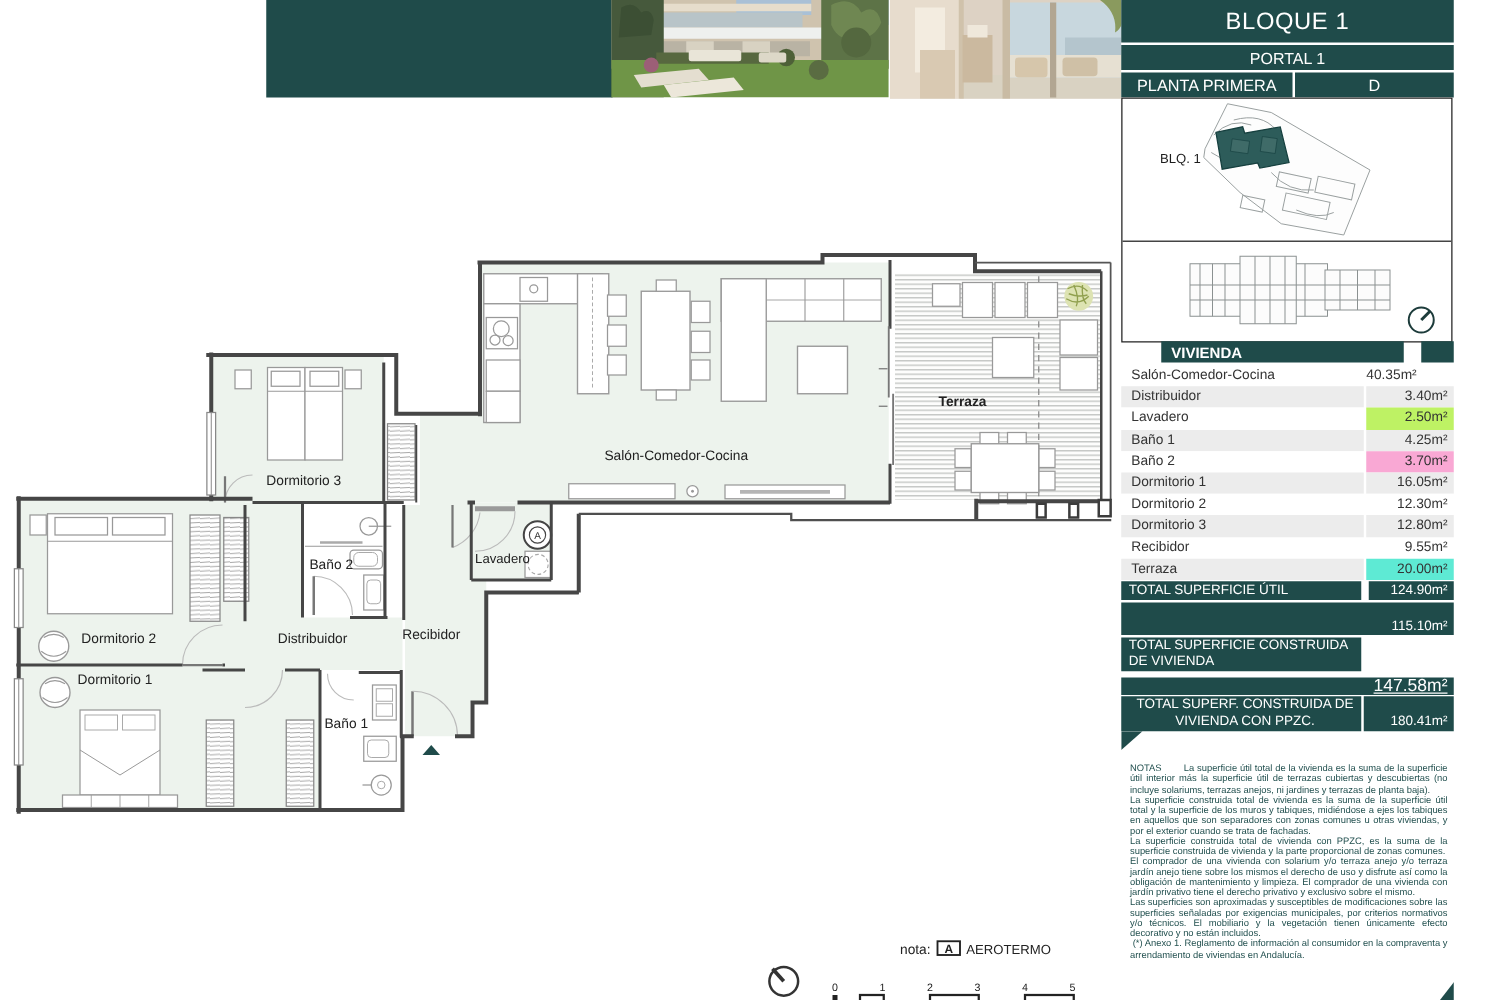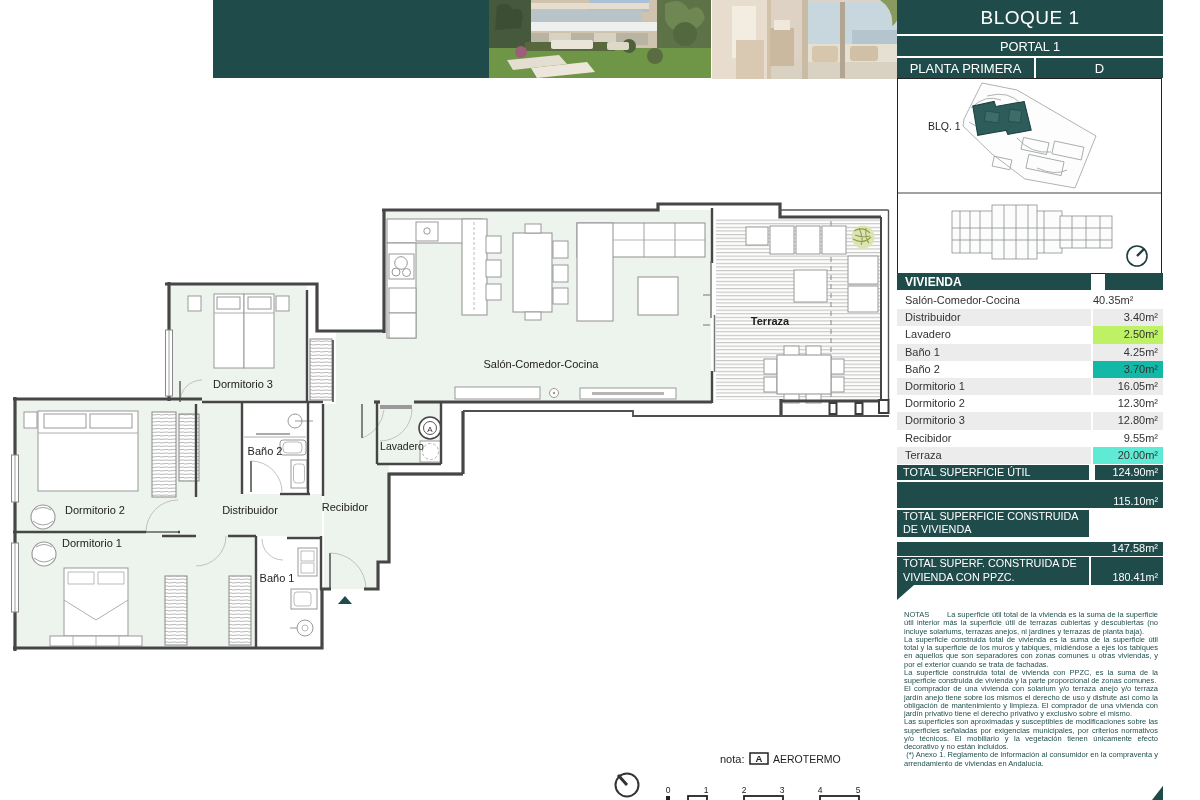--- a/index.html
+++ b/index.html
@@ -462,21 +462,21 @@
       <line x1="55" y1="150" x2="215" y2="150"></line>
           <line x1="55" y1="162" x2="215" y2="162"></line>
     </g>
 
     <circle cx="240" cy="178" r="10" fill="none" stroke="#1d3c3b" stroke-width="1.6"></circle>
     <line x1="240" y1="178" x2="247" y2="171" stroke="#1d3c3b" stroke-width="2.4"></line>
   </svg>
 
   <div id="tbl" class="abs" style="left:0;top:273px;width:266px;">
 
-    <div style="display:flex;gap:14px;margin-bottom:2px;">
+    <div style="display:flex;gap:14px;margin-bottom:2px;margin-left:32px;">
       <div class="teal wtxt" style="width:186px;height:17px;font-size:12px;font-weight:bold;line-height:18px;padding-left:8px;">VIVIENDA</div>
       <div class="teal" style="flex:1;height:17px;"></div>
     </div>
 
     <div style="display:flex;gap:2px;">
           <div style="width:186px;height:17.2px;background:#fff;font-size:11px;color:#333;line-height:17.2px;padding-left:8px;">Salón-Comedor-Cocina</div>
           <div style="flex:1;height:17.2px;background:#fff;font-size:11px;color:#333;line-height:17.2px;text-align:left;padding-right:5px;">40.35m²</div>
         </div>
 
     <div style="display:flex;gap:2px;">
@@ -489,21 +489,21 @@
           <div style="flex:1;height:17.2px;background:#bef264;font-size:11px;color:#333;line-height:17.2px;text-align:right;padding-right:5px;">2.50m²</div>
         </div>
 
     <div style="display:flex;gap:2px;">
           <div style="width:186px;height:17.2px;background:#ececec;font-size:11px;color:#333;line-height:17.2px;padding-left:8px;">Baño 1</div>
           <div style="flex:1;height:17.2px;background:#ececec;font-size:11px;color:#333;line-height:17.2px;text-align:right;padding-right:5px;">4.25m²</div>
         </div>
 
     <div style="display:flex;gap:2px;">
           <div style="width:186px;height:17.2px;background:#fff;font-size:11px;color:#333;line-height:17.2px;padding-left:8px;">Baño 2</div>
-          <div style="flex:1;height:17.2px;background:#14b8a6;font-size:11px;color:#333;line-height:17.2px;text-align:right;padding-right:5px;">3.70m²</div>
+          <div style="flex:1;height:17.2px;background:#f9a8d4;font-size:11px;color:#333;line-height:17.2px;text-align:right;padding-right:5px;">3.70m²</div>
         </div>
 
     <div style="display:flex;gap:2px;">
           <div style="width:186px;height:17.2px;background:#ececec;font-size:11px;color:#333;line-height:17.2px;padding-left:8px;">Dormitorio 1</div>
           <div style="flex:1;height:17.2px;background:#ececec;font-size:11px;color:#333;line-height:17.2px;text-align:right;padding-right:5px;">16.05m²</div>
         </div>
 
     <div style="display:flex;gap:2px;">
           <div style="width:186px;height:17.2px;background:#fff;font-size:11px;color:#333;line-height:17.2px;padding-left:8px;">Dormitorio 2</div>
           <div style="flex:1;height:17.2px;background:#fff;font-size:11px;color:#333;line-height:17.2px;text-align:right;padding-right:5px;">12.30m²</div>
@@ -528,25 +528,25 @@
           <div class="teal wtxt" style="width:186px;height:15px;font-size:10.8px;line-height:15.5px;padding-left:6px;">TOTAL SUPERFICIE ÚTIL</div>
           <div class="teal wtxt" style="flex:1;height:15px;font-size:10.8px;line-height:15.5px;text-align:right;padding-right:5px;">124.90m²</div>
         </div>
 
     <div style="display:flex;gap:2px;margin-top:1.5px;">
           <div class="teal wtxt" style="flex:1;height:26.5px;font-size:10.8px;line-height:13px;text-align:right;padding-right:5px;display:flex;align-items:flex-end;justify-content:flex-end;">115.10m²</div>
         </div>
 
     <div style="display:flex;gap:5px;margin-top:1.5px;flex-direction:column;">
           <div class="teal wtxt" style="width:186px;height:27.5px;font-size:10.8px;line-height:13.5px;padding-left:6px;">TOTAL SUPERFICIE CONSTRUIDA DE VIVIENDA</div>
-          <div class="teal wtxt" style="flex:1;height:27.5px;font-size:11px;line-height:13.5px;text-align:right;padding-right:5px;display:flex;align-items:flex-end;justify-content:flex-end;">147.58m²</div>
+          <div class="teal wtxt" style="flex:1;height:27.5px;font-size:14px;line-height:13.5px;text-align:right;padding-right:5px;display:flex;align-items:flex-end;justify-content:flex-end;text-decoration:underline;">147.58m²</div>
         </div>
 
     <div style="display:flex;gap:2px;margin-top:1.5px;">
-          <div class="teal wtxt" style="width:186px;height:27.5px;font-size:10.8px;line-height:13.5px;padding-left:6px;">TOTAL SUPERF. CONSTRUIDA DE VIVIENDA CON PPZC.</div>
+          <div class="teal wtxt" style="width:186px;height:27.5px;font-size:10.8px;line-height:13.5px;padding-left:6px;text-align:center;">TOTAL SUPERF. CONSTRUIDA DE VIVIENDA CON PPZC.</div>
           <div class="teal wtxt" style="flex:1;height:27.5px;font-size:10.8px;line-height:13.5px;text-align:right;padding-right:5px;display:flex;align-items:flex-end;justify-content:flex-end;">180.41m²</div>
         </div>
 
     <svg width="20" height="16" style="display:block;">
           <polygon points="0,0 17,0 0,15" fill="#1f4b4a"></polygon>
         </svg>
   </div>
 
   <div class="abs" style="left:7px;top:611px;width:254px;font-size:7.5px;line-height:8.25px;color:#235150;text-align:justify;" id="notas">NOTAS&nbsp;&nbsp;&nbsp;&nbsp;&nbsp;&nbsp;&nbsp;&nbsp;La superficie útil total de la vivienda es la suma de la superficie útil interior más la superficie útil de terrazas cubiertas y descubiertas (no incluye solariums, terrazas anejos, ni jardines y terrazas de planta baja).<br>La superficie construida total de vivienda es la suma de la superficie útil total y la superficie de los muros y tabiques, midiéndose a ejes los tabiques en aquellos que son separadores con zonas comunes u otras viviendas, y por el exterior cuando se trata de fachadas.<br>La superficie construida total de vivienda con PPZC, es la suma de la superficie construida de vivienda y la parte proporcional de zonas comunes.<br>El comprador de una vivienda con solarium y/o terraza anejo y/o terraza jardín anejo tiene sobre los mismos el derecho de uso y disfrute así como la obligación de mantenimiento y limpieza. El comprador de una vivienda con jardín privativo tiene el derecho privativo y exclusivo sobre el mismo.<br>Las superficies son aproximadas y susceptibles de modificaciones sobre las superficies señaladas por exigencias municipales, por criterios normativos y/o técnicos. El mobiliario y la vegetación tienen únicamente efecto decorativo y no están incluidos.<br>&nbsp;(*) Anexo 1. Reglamento de información al consumidor en la compraventa y arrendamiento de viviendas en Andalucía.</div>
 

